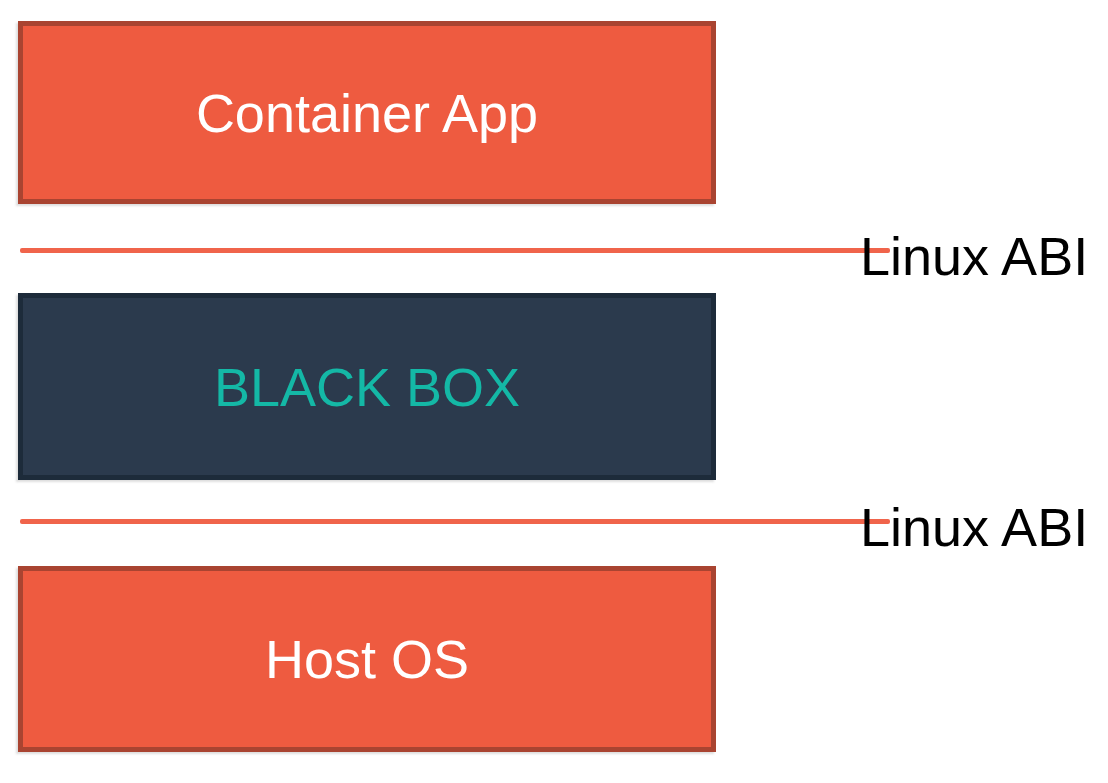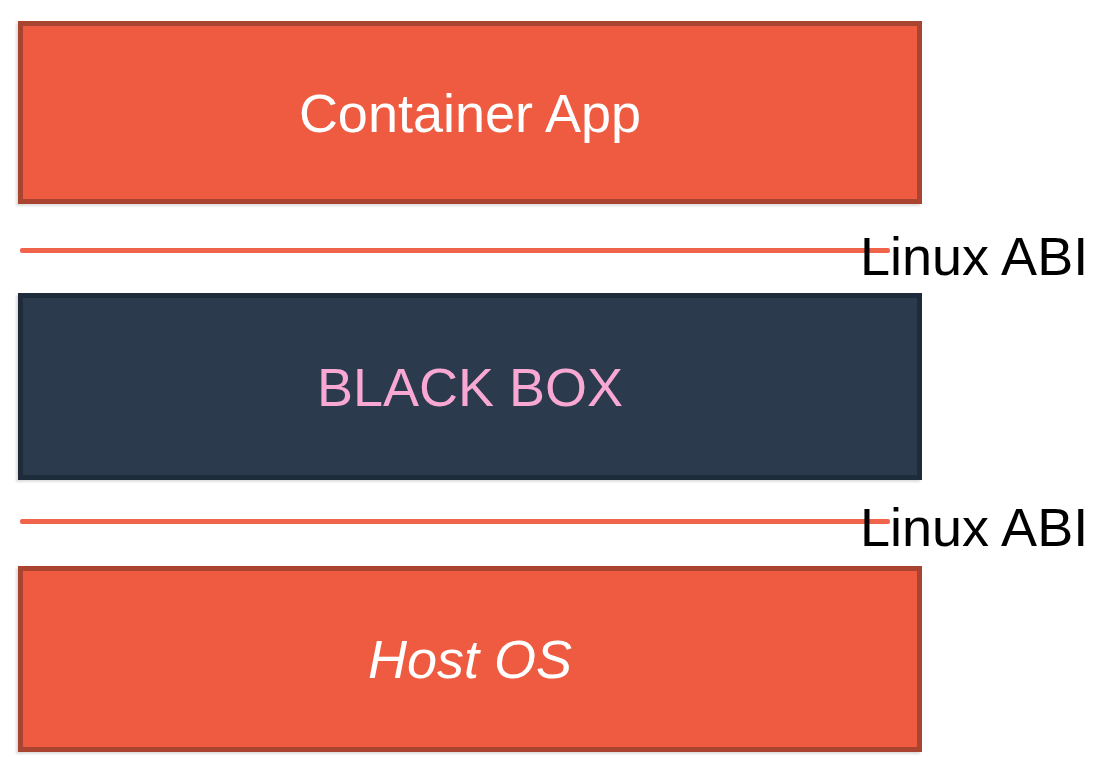--- a/index.html
+++ b/index.html
@@ -11,21 +11,21 @@
   #stage {
     position: relative;
     width: 1108px;
     height: 783px;
     background: #ffffff;
     overflow: hidden;
   }
   .layer-box {
     position: absolute;
     left: 18px;
-    width: 904px;
+    width: 698px;
     box-sizing: border-box;
     border: 5px solid transparent;
     display: flex;
     align-items: center;
     justify-content: center;
     box-shadow: -2px 2px 2px rgba(160,160,160,0.35);
   }
   .layer-box .box-label {
     color: #ffffff;
     font-size: 54px;
@@ -64,23 +64,23 @@
 <div id="stage">
 
   <div id="box-container-app" class="layer-box" style="background-color: rgb(238, 91, 64); border-color: rgb(169, 68, 49);">
     <span class="box-label" style="color: rgb(255, 255, 255);">Container App</span>
   </div>
 
   <div id="abi-line-top" class="abi-line" style="background-color: rgb(240, 100, 75);"></div>
   <div id="abi-label-top" class="abi-label" style="color: rgb(0, 0, 0);">Linux ABI</div>
 
   <div id="box-black-box" class="layer-box" style="background-color: rgb(43, 58, 77); border-color: rgb(29, 43, 58);">
-    <span class="box-label" style="color: #f9a8d4;">BLACK BOX</span>
+    <span class="box-label" style="color: #14b8a6;">BLACK BOX</span>
   </div>
 
   <div id="abi-line-bottom" class="abi-line" style="background-color: rgb(240, 100, 75);"></div>
   <div id="abi-label-bottom" class="abi-label" style="color: rgb(0, 0, 0);">Linux ABI</div>
 
   <div id="box-host-os" class="layer-box" style="background-color: rgb(238, 91, 64); border-color: rgb(169, 68, 49);">
-    <span class="box-label" style="color: rgb(255, 255, 255); font-style: italic;">Host OS</span>
+    <span class="box-label" style="color: rgb(255, 255, 255);">Host OS</span>
   </div>
 
 </div>
 
 </body></html>

